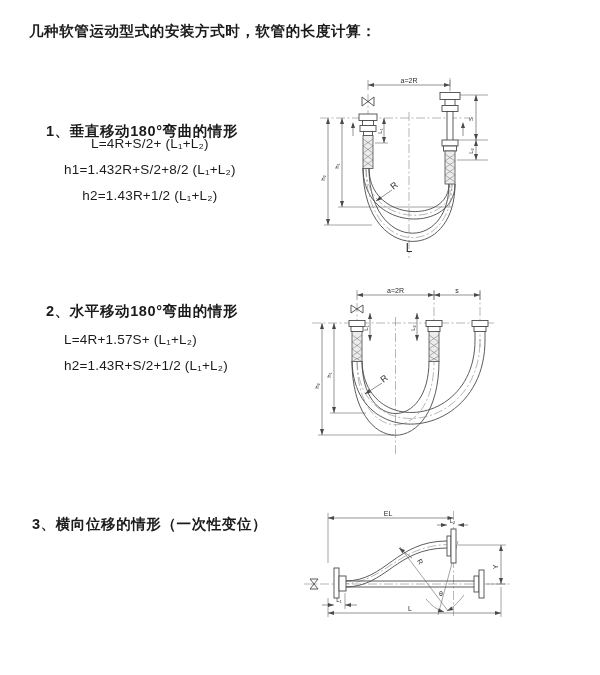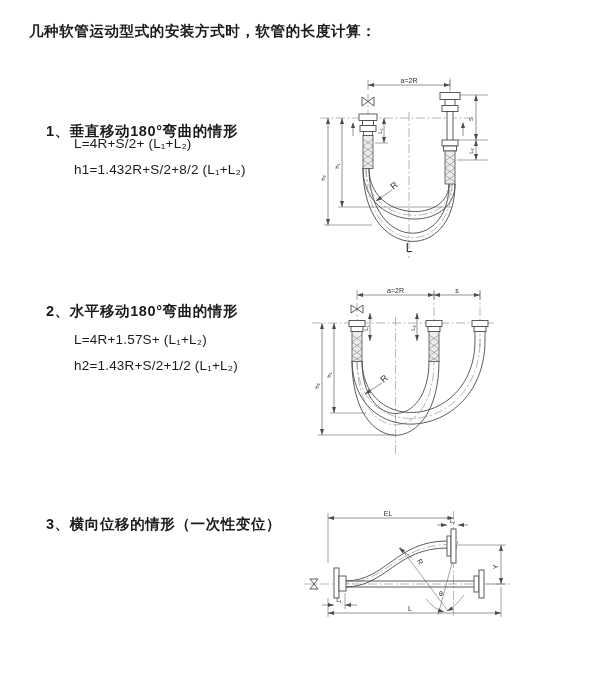--- a/index.html
+++ b/index.html
@@ -11,24 +11,24 @@
     position:absolute; left:29px; top:22px;
     font-size:14.5px; font-weight:700; letter-spacing:0.6px;
   }
   .sec-heading {
     position:absolute; font-size:14.5px; font-weight:700; letter-spacing:0.6px;
   }
   .formulas {
     position:absolute; font-size:13.5px; font-weight:400; line-height:26px; letter-spacing:0.2px;
   }
   #s1-heading { left:46px; top:122px; }
-  #s1-formulas { left:74px; top:131px; }
+  #s1-formulas { left:64px; top:131px;text-align:center; }
   #s2-heading { left:46px; top:302px; }
-  #s2-formulas { left:74px; top:327px; }
-  #s3-heading { left:46px; top:515px; }
+  #s2-formulas { left:64px; top:327px; }
+  #s3-heading { left:32px; top:515px; }
   #s3-formulas { left:74px; top:541px; }
   svg.diagram { position:absolute; }
   #d1 { left:312px; top:66px; }
   #d2 { left:310px; top:283px; }
   #d3 { left:298px; top:497px; }
   svg .ln   { stroke:#4a4a4a; stroke-width:0.9; fill:none; }
   svg .thin { stroke:#5a5a5a; stroke-width:0.55; fill:none; }
   svg .cl   { stroke:#7a7a7a; stroke-width:0.55; fill:none; stroke-dasharray:9 2.5 2 2.5; }
   svg .dimln{ stroke:#4a4a4a; stroke-width:0.6; fill:none; }
   svg .fit  { fill:#ffffff; stroke:#4a4a4a; stroke-width:0.9; }
@@ -45,20 +45,21 @@
 <body>
 
 <div class="page">
 
   <div class="doc-title">几种软管运动型式的安装方式时，软管的长度计算：</div>
 
   <div id="s1-heading" class="sec-heading">1、垂直移动180°弯曲的情形</div>
   <div id="s1-formulas" class="formulas">
     <div>L=4R+S/2+ (L₁+L₂)</div>
     <div>h1=1.432R+S/2+8/2 (L₁+L₂)</div>
+    <div>h2=1.43R+1/2 (L₁+L₂)</div>
   </div>
 
   <div id="s2-heading" class="sec-heading">2、水平移动180°弯曲的情形</div>
   <div id="s2-formulas" class="formulas">
     <div>L=4R+1.57S+ (L₁+L₂)</div>
     <div>h2=1.43R+S/2+1/2 (L₁+L₂)</div>
   </div>
 
   <div id="s3-heading" class="sec-heading">3、横向位移的情形（一次性变位）</div>
 

